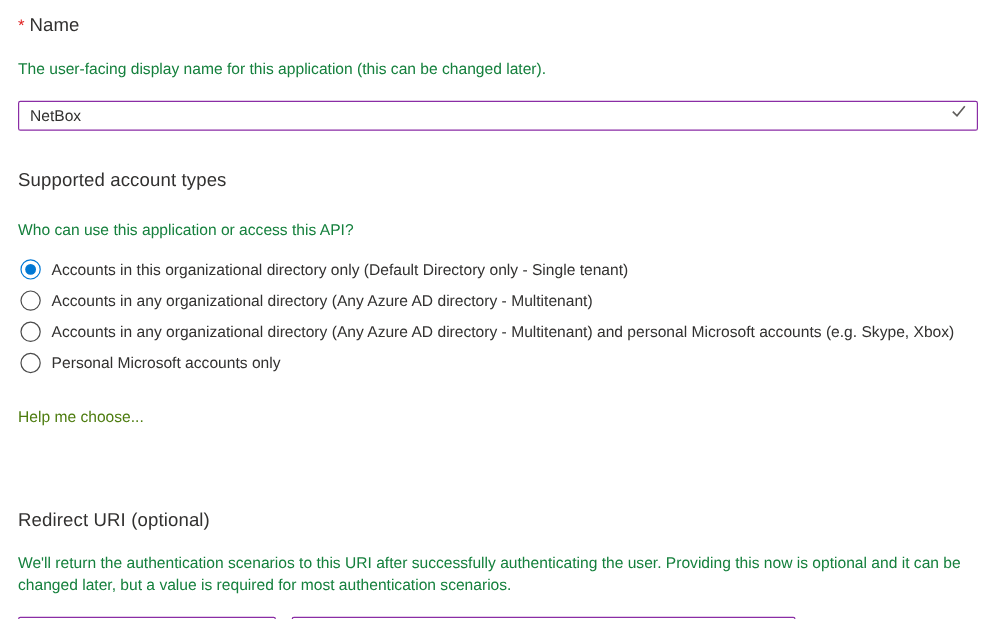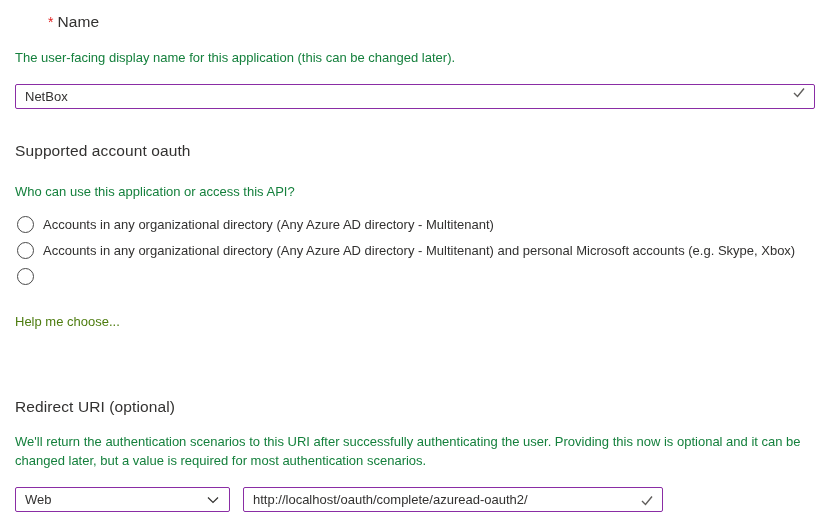--- a/index.html
+++ b/index.html
@@ -21,21 +21,21 @@
   }
   .required-marker { color: #e02020; margin-right: 4px; font-size: 14px; }
 
   .hint-text {
     font-size: 13px;
     color: #15803d;
     line-height: 19px;
   }
 
   
-  .name-heading { margin-top: 3px; margin-left: 33px; }
+  .name-heading { margin-top: 3px; }
   .name-hint { margin-top: 17px; }
   .input-wrap {
     position: relative;
     margin-top: 17px;
     height: 15px;
   }
   .text-input {
     width: 100%; height: 25px;
     border: 1px solid #8a2da5;
     border-radius: 2px;
@@ -146,35 +146,40 @@
   <div class="hint-text name-hint">The user-facing display name for this application (this can be changed later).</div>
 
   <div class="input-wrap">
     <input class="text-input" type="text" value="NetBox" style="">
     <svg class="valid-check" viewBox="0 0 14 14">
       <polyline points="2,8 5.5,11.5 12,3.5" fill="none" stroke="#605e5c" stroke-width="1.4"></polyline>
     </svg>
   </div>
 
   
-  <div class="section-heading sat-heading">Supported account oauth</div>
+  <div class="section-heading sat-heading">Supported account types</div>
 
   <div class="hint-text sat-question">Who can use this application or access this API?</div>
 
   <div class="radio-group">
+    <div class="radio-row selected">
+      <span class="radio-circle"></span>
+      <span class="radio-label">Accounts in this organizational directory only (Default Directory only - Single tenant)</span>
+    </div>
     <div class="radio-row">
       <span class="radio-circle"></span>
       <span class="radio-label">Accounts in any organizational directory (Any Azure AD directory - Multitenant)</span>
     </div>
     <div class="radio-row">
       <span class="radio-circle"></span>
       <span class="radio-label">Accounts in any organizational directory (Any Azure AD directory - Multitenant) and personal Microsoft accounts (e.g. Skype, Xbox)</span>
     </div>
     <div class="radio-row">
       <span class="radio-circle"></span>
+      <span class="radio-label">Personal Microsoft accounts only</span>
     </div>
   </div>
 
   <a class="help-link" href="#">Help me choose...</a>
 
   
   <div class="section-heading ruri-heading">Redirect URI (optional)</div>
 
   <div class="hint-text ruri-desc">We'll return the authentication scenarios to this URI after successfully authenticating the user. Providing this now is optional and it can be changed later, but a value is required for most authentication scenarios.</div>
 

